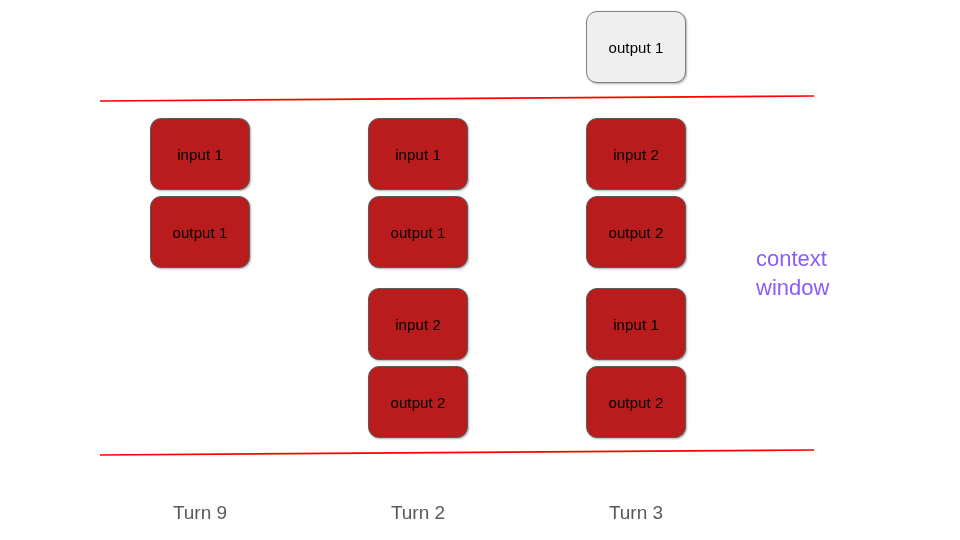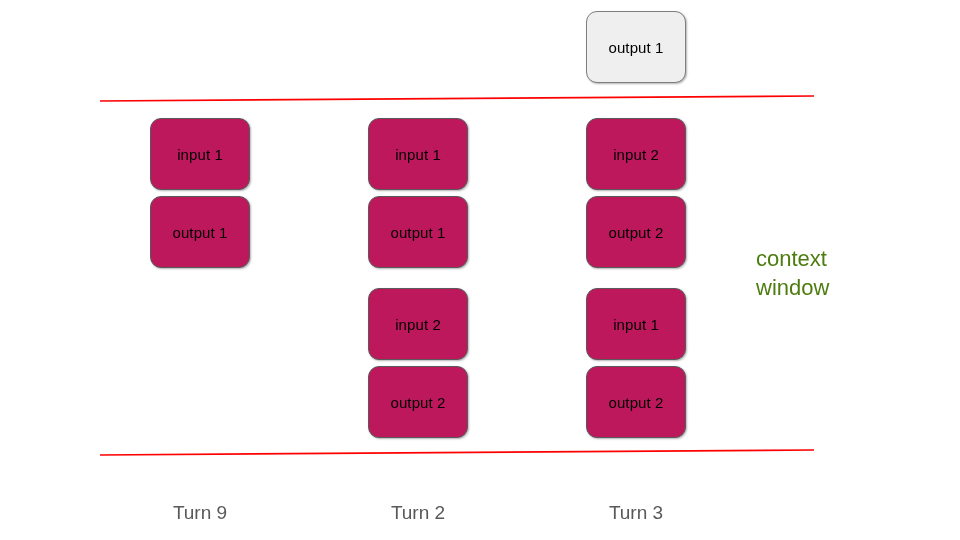--- a/index.html
+++ b/index.html
@@ -28,21 +28,21 @@
     box-sizing: border-box;
     display: flex;
     align-items: center;
     justify-content: center;
     font-size: 15px;
     color: #000000;
     letter-spacing: 0.1px;
     box-shadow: 1px 1px 2px rgba(0,0,0,0.30);
   }
   .node.blue {
-    background: #be185d;
+    background: #b91c1c;
     border: 1px solid #5A5A5A;
   }
   .node.gray {
     background: #EFEFEF;
     border: 1px solid #7F7F7F;
   }
 
   
   .boundary {
     position: absolute;
@@ -62,21 +62,21 @@
     left: 752px;
     top: 30px;
     font-size: 21px;
     color: #1414E6;
     line-height: 1.2;
   }
   .ctx-label {
     left: 756px;
     top: 244px;
     font-size: 22px;
-    color: #4d7c0f;
+    color: #8b5cf6;
     line-height: 1.32;
   }
   .turn-label {
     position: absolute;
     top: 502px;
     width: 140px;
     text-align: center;
     font-size: 19px;
     color: #595959;
   }

